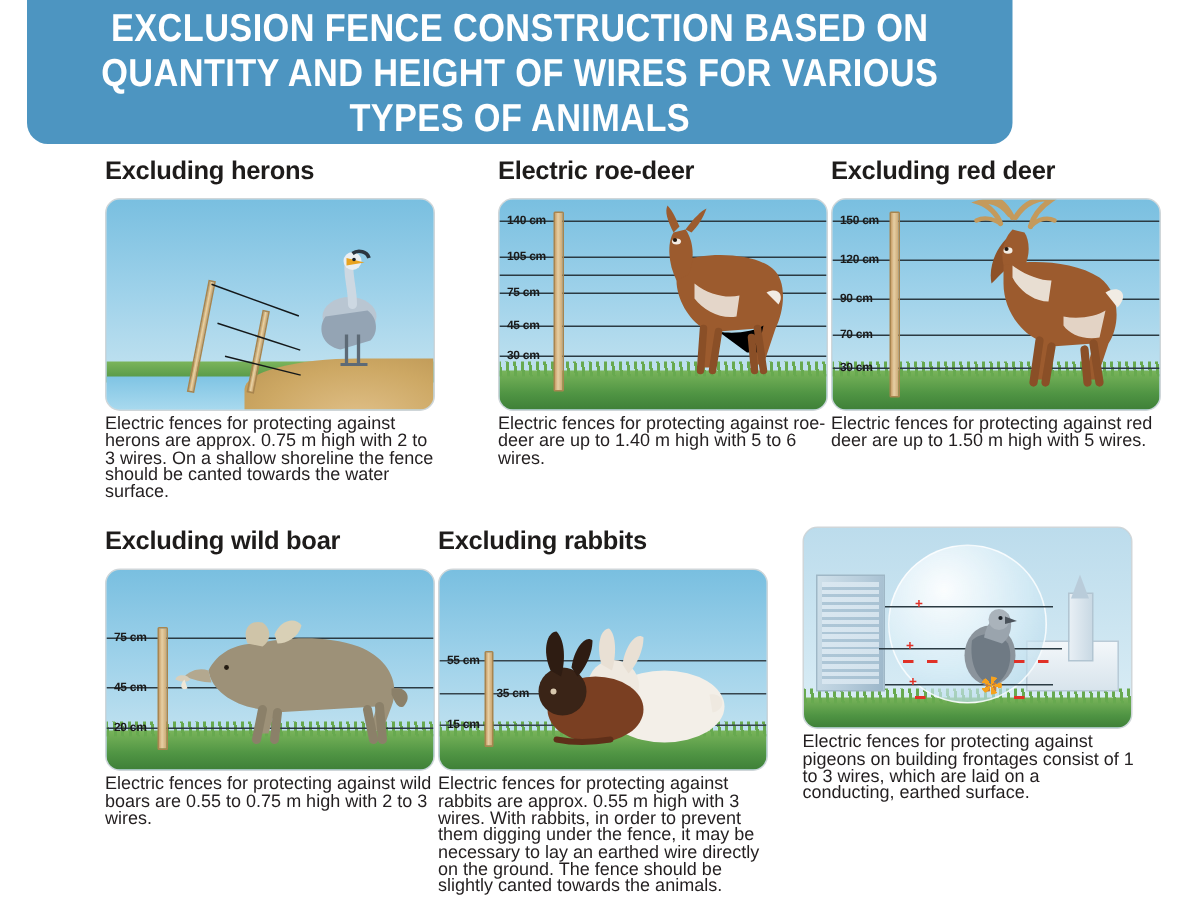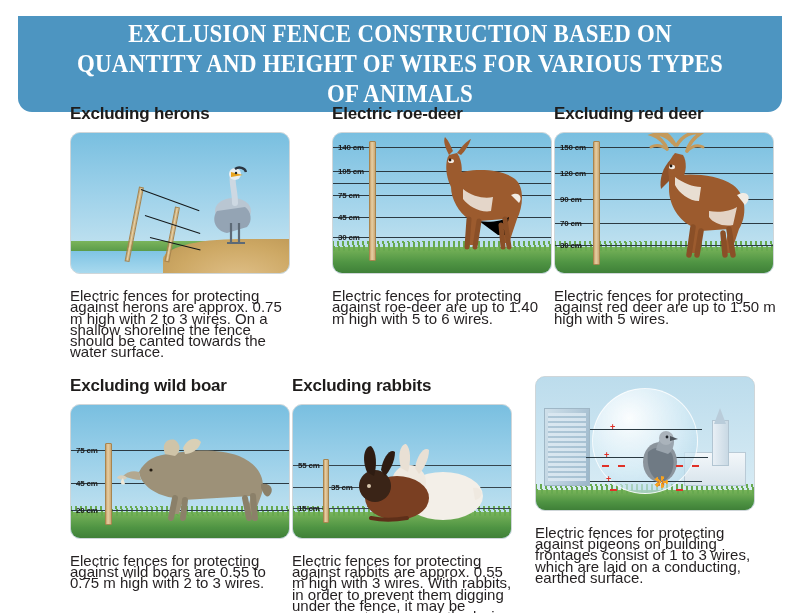--- a/index.html
+++ b/index.html
@@ -2,23 +2,23 @@
 <html><head>
 <meta charset="utf-8">
 <style>
   html,body{margin:0;padding:0;}
   body{
     width:800px;height:613px;background:#ffffff;
     font-family:"Liberation Sans", sans-serif;
     overflow:hidden;position:relative;
   }
   .banner{
-    position:absolute;left:18px;top:16px;width:764px;height:96px;
+    position:absolute;left:18px;top:0;width:657px;height:96px;
     background:#4d95c1;border-radius:0 0 14px 14px;
-    display:flex;align-items:center;justify-content:center;font-family:Liberation Serif, serif;
+    display:flex;align-items:center;justify-content:center;
   }
   .banner-text{
     color:#ffffff;text-align:center;font-weight:bold;
     font-size:26px;line-height:30px;letter-spacing:.3px;
     transform:scaleX(.88);transform-origin:center;
     text-transform:uppercase;padding:0 10px;
   }
   .grid{
     position:absolute;left:0;top:104px;width:800px;
   }
@@ -70,22 +70,22 @@
     position:absolute;width:7px;
     background:linear-gradient(90deg,#c9a06a,#e6cfa4 40%,#cba874 100%);
     border:.5px solid #9b norm;
     border:.5px solid #a8854f;box-sizing:border-box;border-radius:1px;
   }
   .lbl{
     position:absolute;font-size:8px;font-weight:bold;color:#1b1b1b;
     transform:translateY(-50%);white-space:nowrap;letter-spacing:-.2px;
   }
   .caption{
-    width:222px;margin-top:16px;
-    font-size:15px;line-height:11.3px;color:#231f20;
+    width:222px;margin-top:3px;
+    font-size:12px;line-height:11.3px;color:#231f20;
   }
   
   .heron-fence .slat{
     position:absolute;width:5px;
     background:linear-gradient(90deg,#c49a5e,#e9d3a6 45%,#c9a36c);
     border:.5px solid #a8854f;box-sizing:border-box;
   }
   .hwire{position:absolute;height:0;border-top:1.3px solid #14181a;transform-origin:left center;}
   
   .heron{position:absolute;right:26px;bottom:26px;width:58px;height:84px;}

